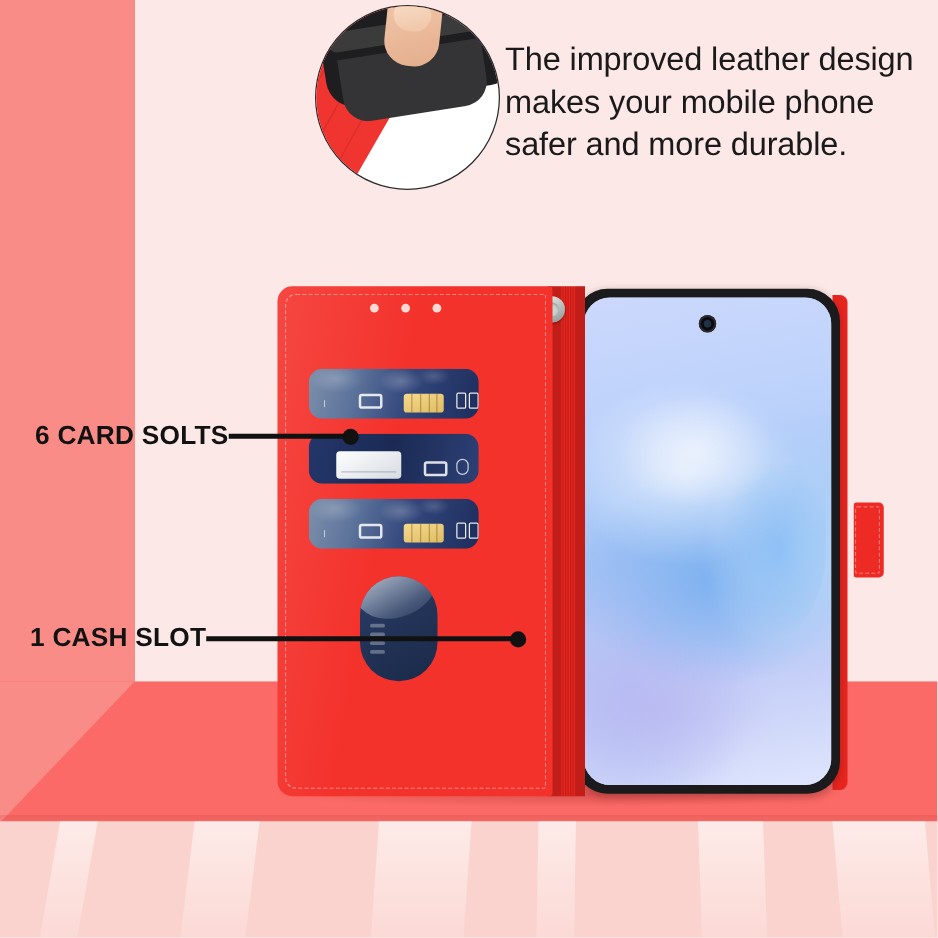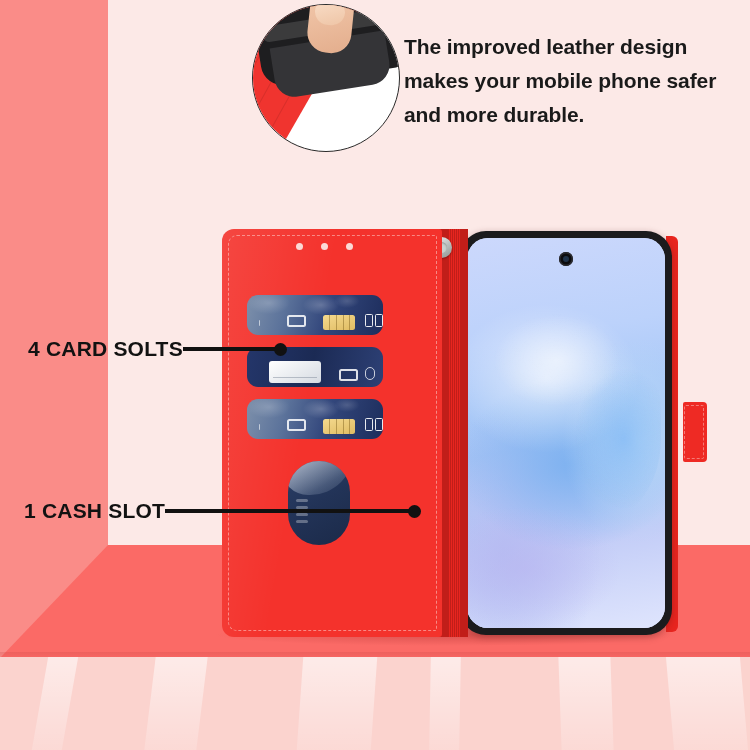--- a/index.html
+++ b/index.html
@@ -76,21 +76,21 @@
   }
   .ic-nail {
     position:absolute; left:62px; top:-6px; width:30px; height:26px;
     background:linear-gradient(160deg,#fadfca,#eec4a5);
     border-radius:14px; transform:rotate(6deg);
   }
 
   
   .header-text {
     position:absolute; left:404px; top:30px; width:340px;
-    font-size:21px; line-height:34px; color:#1a1a1a; font-weight:700;
+    font-size:26px; line-height:34px; color:#1a1a1a; font-weight:400;
     letter-spacing:-.1px;
   }
 
   
   .callout { position:absolute; display:flex; align-items:center; }
   .callout-label {
     font-size:21px; font-weight:600; color:#121212; letter-spacing:.2px;
     white-space:nowrap;
   }
   .callout-line { height:3.5px; background:#111; }
@@ -449,21 +449,21 @@
 
   <div class="cash-pill">
     <div class="cash-pill-hl"></div>
     <div class="cash-pill-bar" style="top:38px;"></div>
     <div class="cash-pill-bar" style="top:45px;"></div>
     <div class="cash-pill-bar" style="top:52px;"></div>
     <div class="cash-pill-bar" style="top:59px;"></div>
   </div>
 
   <div class="callout" id="callout-cards">
-    <div class="callout-label">4 CARD SOLTS</div>
+    <div class="callout-label">6 CARD SOLTS</div>
     <div class="callout-line"></div>
     <div class="callout-dot"></div>
   </div>
 
   <div class="callout" id="callout-cash">
     <div class="callout-label">1 CASH SLOT</div>
     <div class="callout-line"></div>
     <div class="callout-dot"></div>
   </div>
 

